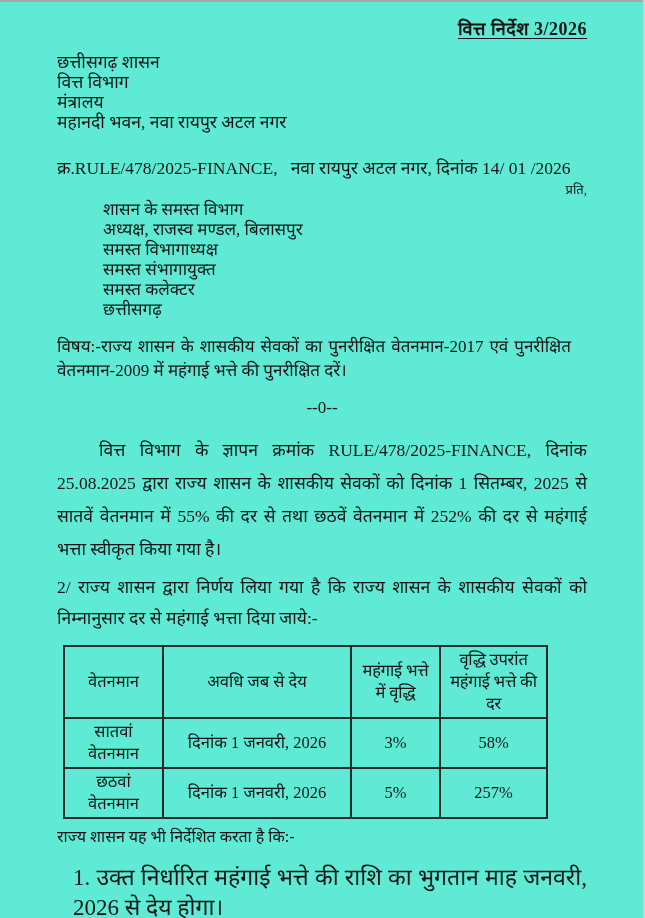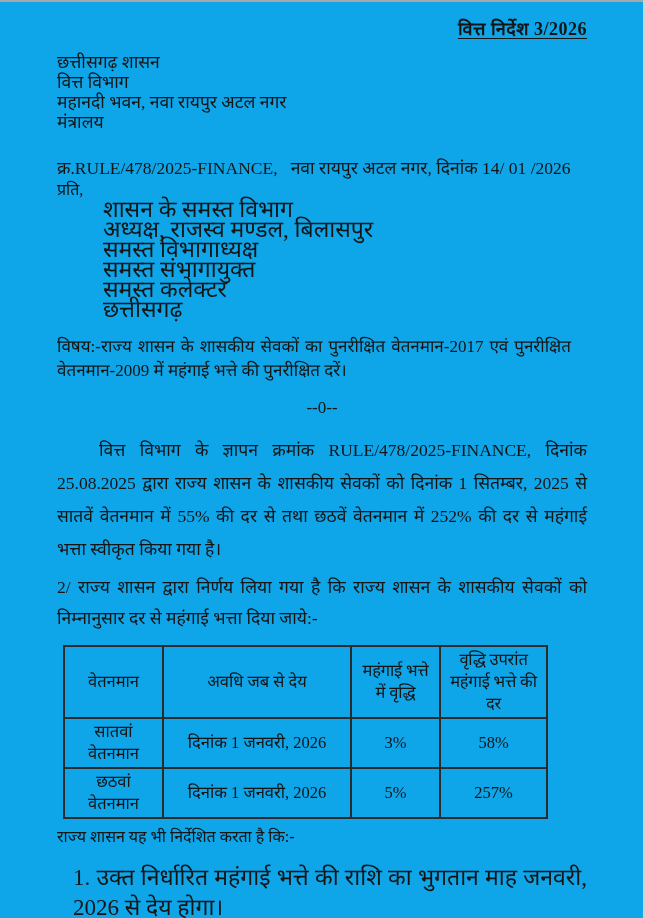--- a/index.html
+++ b/index.html
@@ -1,35 +1,35 @@
 <!DOCTYPE html>
 <html lang="hi"><head>
 <meta charset="utf-8">
 <style>
   html,body { margin:0; padding:0; background:#ffffff; }
   .page {
     position:relative;
     width:645px; height:918px;
-    background:#0ea5e9;
+    background:#5eead4;
     font-family:"Liberation Serif","DejaVu Serif",serif;
     color:#151515;
     overflow:hidden;
   }
   .edge-top { position:absolute; top:0; left:0; right:0; height:2px; background:#a8a8a8; }
   .edge-right { position:absolute; top:0; right:0; bottom:0; width:2px; background:#d2d2d2; }
   .content { position:absolute; left:57px; right:58px; top:0; }
 
   .ref-line { text-align:right; margin-top:16px; font-size:18px; font-weight:bold; }
   .ref-inner { text-decoration:underline; text-underline-offset:3px; letter-spacing:.5px; }
 
   .letterhead { text-align:left; margin-top:12px; font-size:17.5px; line-height:20px; }
 
   .number-line { margin-top:23px; font-size:17.5px; white-space:pre-wrap; }
-  .to-label { font-size:16px; line-height:21px; }
-  .addressees { list-style:none; margin:0; padding:0 0 0 46px; font-size:23px; line-height:20px; }
+  .to-label { font-size:13px; line-height:21px;text-align:right; }
+  .addressees { list-style:none; margin:0; padding:0 0 0 46px; font-size:17px; line-height:20px; }
 
   .subject { margin:15px 16px 0 0; font-size:17px; line-height:24px; text-align:justify; }
   .separator { text-align:center; margin-top:15px; font-size:17px; }
 
   .para { font-size:17.5px; margin:0; text-align:justify; }
   .para-1 { margin-top:16px; line-height:33px; text-indent:42px; }
   .para-2 { margin-top:6px; line-height:31px; }
 
   table.da-table { border-collapse:collapse; margin:11px 0 0 6px; table-layout:fixed; }
   .da-table th, .da-table td {
@@ -57,22 +57,22 @@
 
   <div class="content">
 
     <div class="ref-line">
       <span class="ref-inner">वित्त निर्देश  3/2026</span>
     </div>
 
     <div class="letterhead">
       <div>छत्तीसगढ़ शासन</div>
       <div>वित्त विभाग</div>
+      <div>मंत्रालय</div>
       <div>महानदी भवन, नवा रायपुर अटल नगर</div>
-      <div>मंत्रालय</div>
     </div>
 
     <div class="number-line">क्र.RULE/478/2025-FINANCE,   नवा रायपुर अटल नगर, दिनांक 14/ 01 /2026</div>
 
     <div class="to-label">प्रति,</div>
 
     <ul class="addressees">
       <li>शासन के समस्त विभाग</li>
       <li>अध्यक्ष, राजस्व मण्डल, बिलासपुर</li>
       <li>समस्त विभागाध्यक्ष</li>

